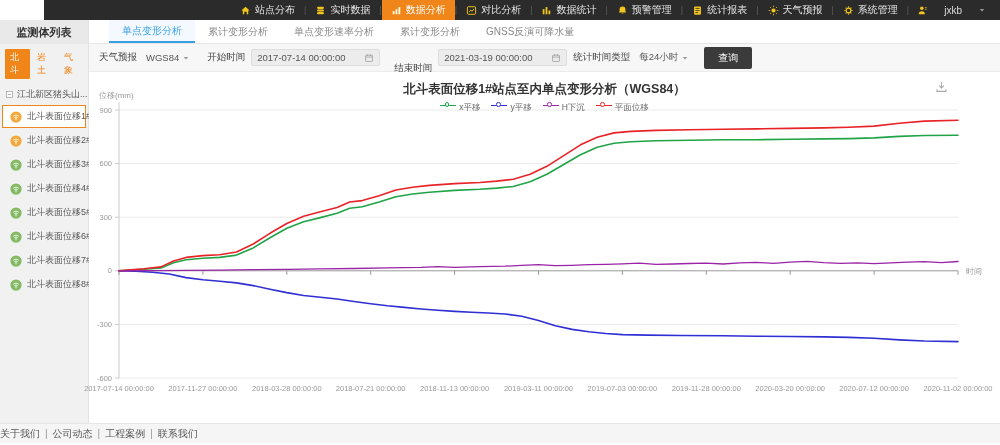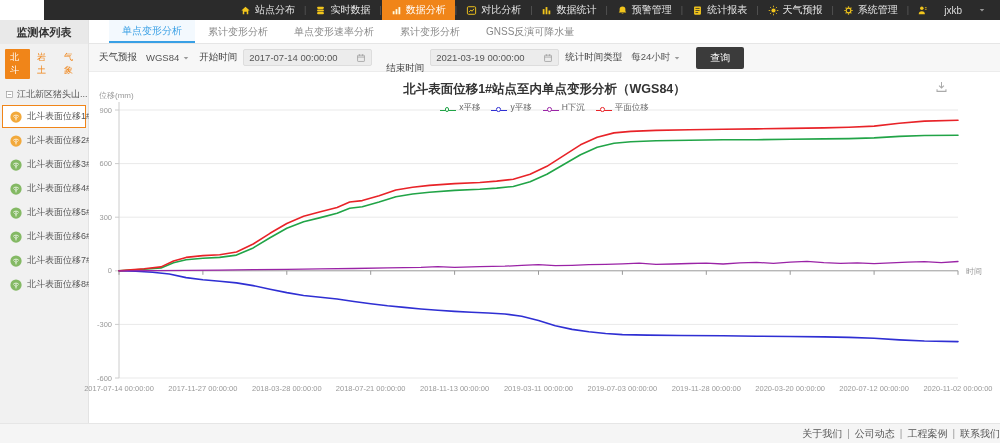--- a/index.html
+++ b/index.html
@@ -37,29 +37,29 @@
   .fselect{display:flex;align-items:center;gap:3px;color:#555;cursor:pointer;padding:2px 3px;}
   .inputbox{display:flex;align-items:center;background:#ececec;border:1px solid #ddd;border-radius:2px;padding:2px 5px;gap:4px;}
   .dateinput{border:none;background:transparent;font-size:9.5px;color:#555;width:103px;font-family:inherit;padding:0;outline:none;}
   .cal{display:flex;color:#999;}.cal svg{width:10px;height:10px;display:block;}
   .qbtn{background:#3b3b3b;color:#fff;font-size:10px;padding:4px 14px;border:none;border-radius:2px;cursor:pointer;margin-left:6px;font-family:Liberation Mono, monospace;}
   
   .chart-card{position:relative;flex:1;background:#fff;}
   #plot{position:absolute;left:0;top:0;overflow:visible;}
   .ctitle{position:absolute;top:9px;left:0;right:0;text-align:center;font-size:12.5px;font-weight:bold;color:#333;}
   .legend{position:absolute;top:30px;left:0;right:0;display:flex;justify-content:center;gap:11px;font-size:8.5px;}
-  .legend-item{display:flex;align-items:flex-end;gap:3px;cursor:pointer;}
+  .legend-item{display:flex;align-items:flex-start;gap:3px;cursor:pointer;}
   .lmk{position:relative;width:16px;height:7px;display:inline-block;}
   .lmk .ln{position:absolute;left:0;right:0;top:2.8px;height:1.4px;background:currentColor;}
   .lmk .ci{position:absolute;left:4.6px;top:0.4px;width:4.6px;height:4.6px;border:1.3px solid currentColor;border-radius:50%;background:#fff;box-sizing:border-box;}
   .llb{color:#666;}
   .dl{position:absolute;top:8px;right:52px;color:#aaa;cursor:pointer;}
   .dl svg{width:13px;height:13px;display:block;}
   
-  .footer{height:19px;background:#f5f5f5;border-top:1px solid #e6e6e6;display:flex;align-items:center;justify-content:flex-end;gap:5px;font-size:10px;color:#555;}
+  .footer{height:19px;background:#f5f5f5;border-top:1px solid #e6e6e6;display:flex;align-items:center;justify-content:flex-start;gap:5px;font-size:10px;color:#555;}
   .flink{cursor:pointer;}
   .fsep{color:#999;}
 </style>
 </head>
 <body>
 
 <div class="app">
   <header class="topbar">
     <nav id="topnav" style="display:flex;align-items:center;">
         <div class="nav-item">
@@ -358,21 +358,21 @@
       <div class="filterbar">
         <span>天气预报</span>
         <div class="fselect">
           <span>WGS84</span>
           <span class="car">
               <svg viewBox="0 0 16 16">
                 <path d="M3.5 6l4.5 5 4.5-5z" fill="currentColor"></path>
               </svg>
             </span>
         </div>
-        <span style="">开始时间</span>
+        <span style="margin-left:8px;">开始时间</span>
         <div class="inputbox">
           <input class="dateinput" readonly="" value="2017-07-14 00:00:00" style="">
           <span class="cal">
               <svg viewBox="0 0 16 16" fill="none" stroke="currentColor" stroke-width="1.2">
                 <rect x="2.5" y="3.5" width="11" height="10" rx="1"></rect>
                 <line x1="2.5" y1="6.5" x2="13.5" y2="6.5"></line>
                 <line x1="5.5" y1="2" x2="5.5" y2="4.5"></line>
                 <line x1="10.5" y1="2" x2="10.5" y2="4.5"></line>
               </svg>
             </span>

